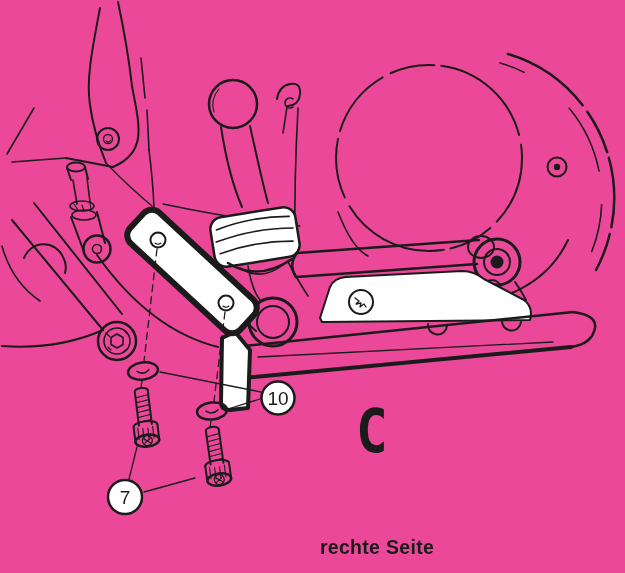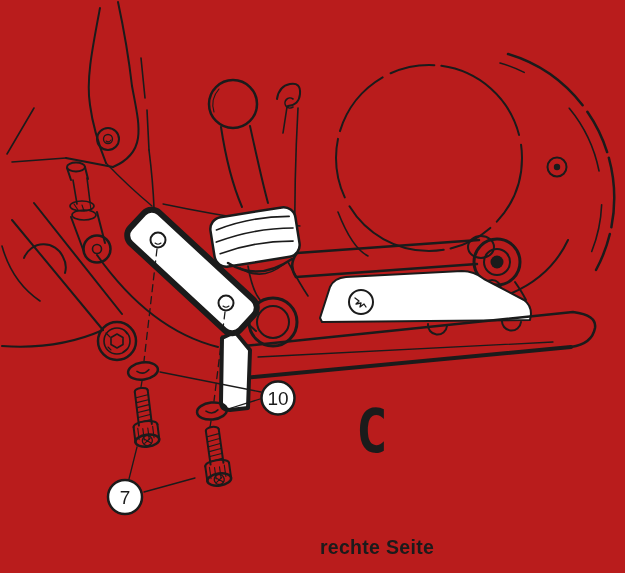--- a/index.html
+++ b/index.html
@@ -1,17 +1,17 @@
 <!DOCTYPE html>
 <html><head>
 <meta charset="utf-8">
 <style>
   html,body{margin:0;padding:0;background:#fff;}
   .stage{
-    position:relative;width:625px;height:573px;background:#b91c1c;
+    position:relative;width:625px;height:573px;background:#ec4899;
     font-family:"Liberation Sans", sans-serif;overflow:hidden;
   }
   svg{position:absolute;left:0;top:0;}
   svg *{fill:none;stroke:#1b1b1b;stroke-linecap:round;stroke-linejoin:round;}
   .s1{stroke-width:1.1}.s12{stroke-width:1.3}.s15{stroke-width:1.6}
   .s2{stroke-width:2}.s25{stroke-width:2.5}.s3{stroke-width:3}
   .s4{stroke-width:4}.s6{stroke-width:6}
   .wfill{fill:#ffffff;}
   .inkdot{fill:#1b1b1b;stroke:none;}
   text{stroke:none;fill:#1b1b1b;}

